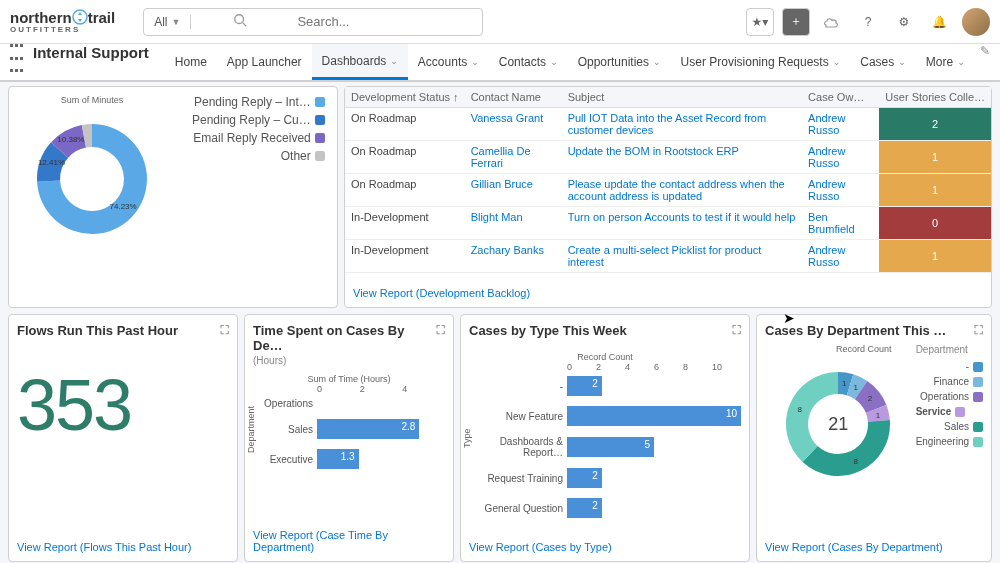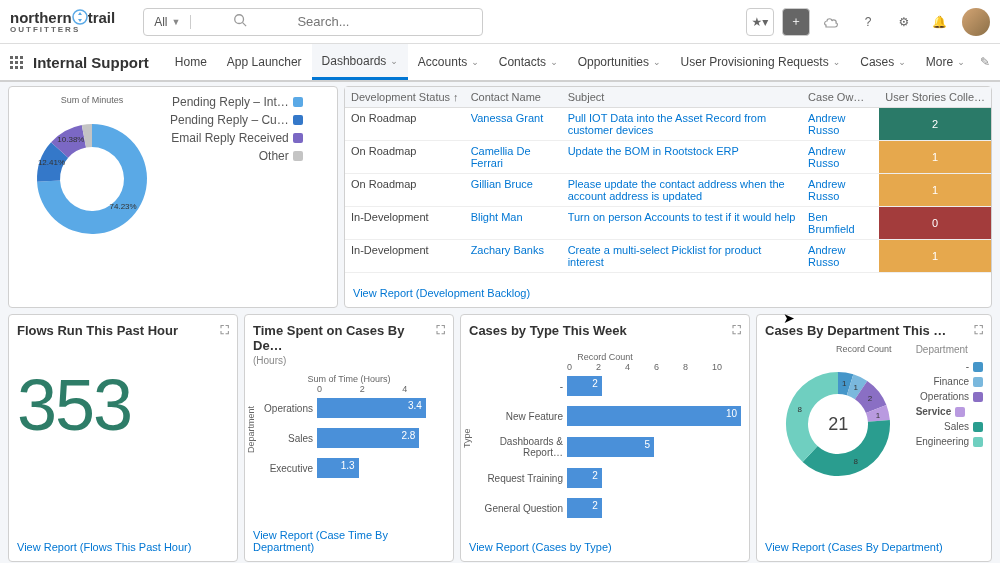--- a/index.html
+++ b/index.html
@@ -8,41 +8,41 @@
 .logo { display: flex; align-items: center; gap: 4px; font-weight: 700; font-size: 15px; color: #333; }
 .logo .sub { font-size: 8px; letter-spacing: 2px; color: #666; display:block; line-height:1; }
 .searchwrap { display: flex; align-items: center; flex: 1; max-width: 340px; border: 1px solid #ccc; border-radius: 4px; height: 28px; margin-left: 20px; gap: 42px; }
 .searchwrap .all { padding: 0 10px; border-right: 1px solid #ccc; font-size: 12px; color: #555; display:flex; align-items:center; gap:4px; }
 .searchwrap input { border: none; outline: none; flex: 1; padding: 0 6px; font-size: 13px; }
 .searchwrap .sicon { width: 16px; color: #999; }
 .topright { display: flex; align-items: center; gap: 8px; margin-left: auto; }
 .iconbtn { width: 28px; height: 28px; border: 1px solid #ccc; border-radius: 4px; display:flex; align-items:center; justify-content:center; color:#666; background:#fff; cursor:pointer; }
 .avatar { width: 28px; height: 28px; border-radius: 50%; background: linear-gradient(135deg,#d4a574,#8b6f47); }
 
-.navbar { display: flex; align-items: center; height: 38px; background: #fff; border-bottom: 2px solid #d0d0d0; padding: 0 10px; gap: 2px; }
+.navbar { display: flex; height: 38px; background: #fff; border-bottom: 2px solid #d0d0d0; padding: 0 10px; gap: 2px; }
 .grip { display:grid; grid-template-columns:repeat(3,3px); gap:2px; margin-right:8px; }
 .grip span { width:3px; height:3px; background:#666; }
 .appname { font-size: 15px; font-weight: 600; margin-right: 14px; }
 .navitem { padding: 0 10px; height: 100%; display:flex; align-items:center; font-size: 12px; color: #444; cursor:pointer; gap:4px; }
 .navitem.active { border-bottom: 3px solid #0176d3; background:#f4f6f9; margin-bottom:-2px; }
 .chev { font-size: 9px; color:#888; }
 .pencil { margin-left:auto; color:#888; cursor:pointer; }
 
 .dash { padding: 4px 8px 8px; display: flex; flex-direction: column; gap: 6px; height: calc(563px - 82px); overflow:hidden;}
 .row { display: flex; gap: 6px; }
 .card { background: #fff; border: 1px solid #d0d0d0; border-radius: 4px; padding: 8px; position: relative; display:flex; flex-direction:column; }
 .row1 .card:first-child { width: 330px; height: 222px; }
 .row1 .card:last-child { flex: 1; height: 222px; }
 .row2 .card { height: 248px; }
 .row2 .c1 { width: 230px; } .row2 .c2 { width: 210px; } .row2 .c3 { width: 290px; } .row2 .c4 { flex:1; }
 .cardtitle { font-size: 13px; font-weight: 600; color: #333; margin-bottom: 6px; display:flex; align-items:flex-start; justify-content:space-between; }
 .expand { color:#999; font-size:12px; cursor:pointer; }
 .viewlink { color: #0176d3; font-size: 11px; margin-top: auto; cursor:pointer; }
 
-.donutwrap { display:flex; gap:3px; }
+.donutwrap { display:flex; gap:25px; }
 .legend { font-size: 12px; color:#555; }
 .legend div { display:flex; align-items:center; gap:4px; margin-bottom:4px; white-space:nowrap; }
 .swatch { width:10px; height:10px; border-radius:2px; display:inline-block; }
 
 table.data { width:100%; border-collapse: collapse; font-size: 11px; }
 table.data th { text-align:left; padding:4px 6px; background:#f4f6f9; color:#666; font-weight:400; border-bottom:1px solid #ddd; white-space:nowrap; overflow:hidden; text-overflow:ellipsis; }
 table.data td { padding:4px 6px; border-bottom:1px solid #eee; color:#444; vertical-align:top; }
 table.data a { color:#0176d3; text-decoration:none; }
 .badge { display:flex; align-items:center; justify-content:center; color:#fff; font-size:11px; height:32px; }
 
@@ -251,25 +251,20 @@
       <div style="position:relative;flex:1;padding-top:8px;">
         <div class="axislbl">Sum of Time (Hours)</div>
         <div class="ticks" id="ticks-t">
             <span>0</span>
             <span>2</span>
             <span>4</span>
           </div>
         <div id="bars-t">
             <div class="hbar">
               <div class="lbl" style="width:60px">Operations</div>
-              <div style="flex:1;position:relative;">
-                <div class="bar" style="width:85%">
-                  <span class="val">3.4</span>
-                </div>
-              </div>
             </div>
             <div class="hbar">
               <div class="lbl" style="width:60px">Sales</div>
               <div style="flex:1;position:relative;">
                 <div class="bar" style="width:80%">
                   <span class="val">2.8</span>
                 </div>
               </div>
             </div>
             <div class="hbar">

